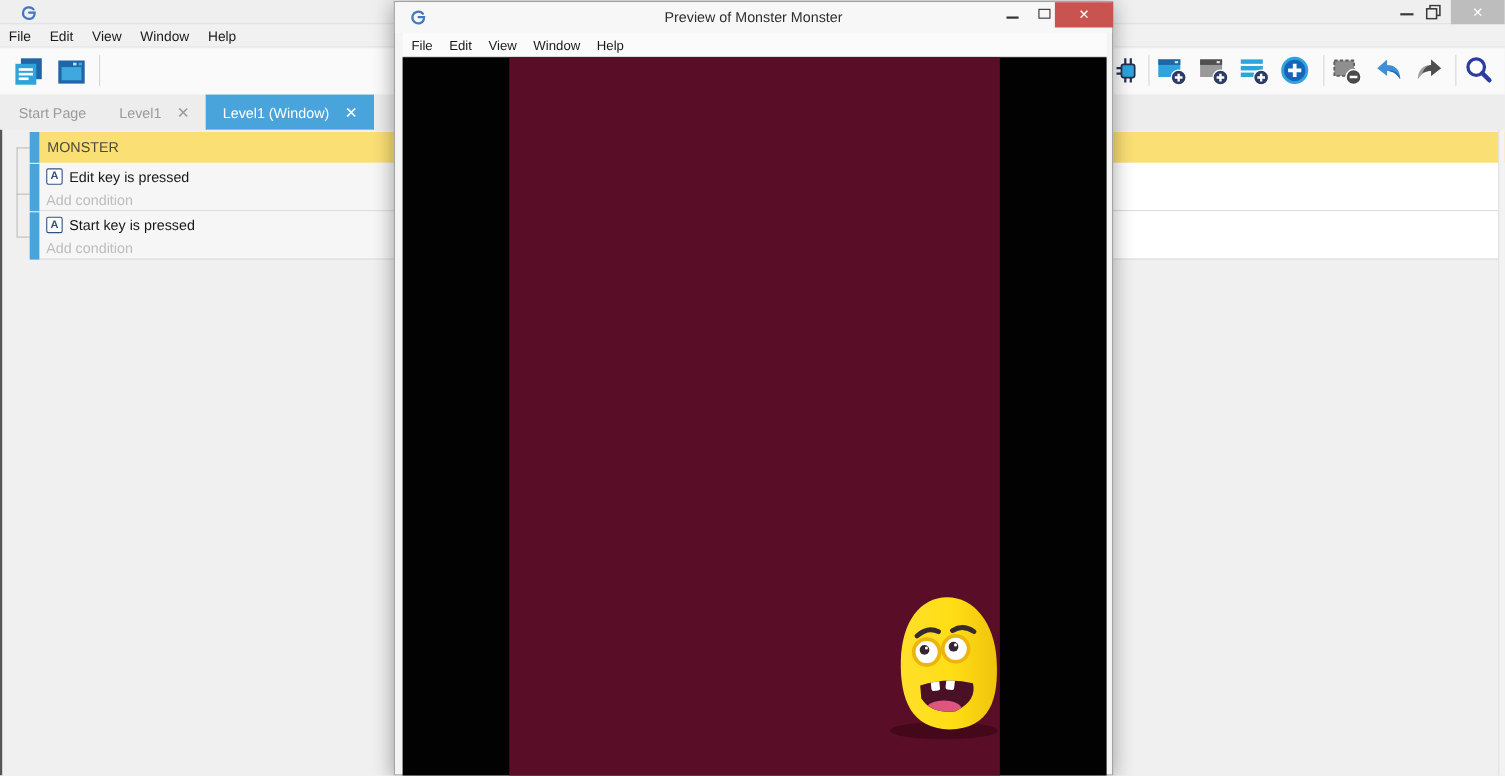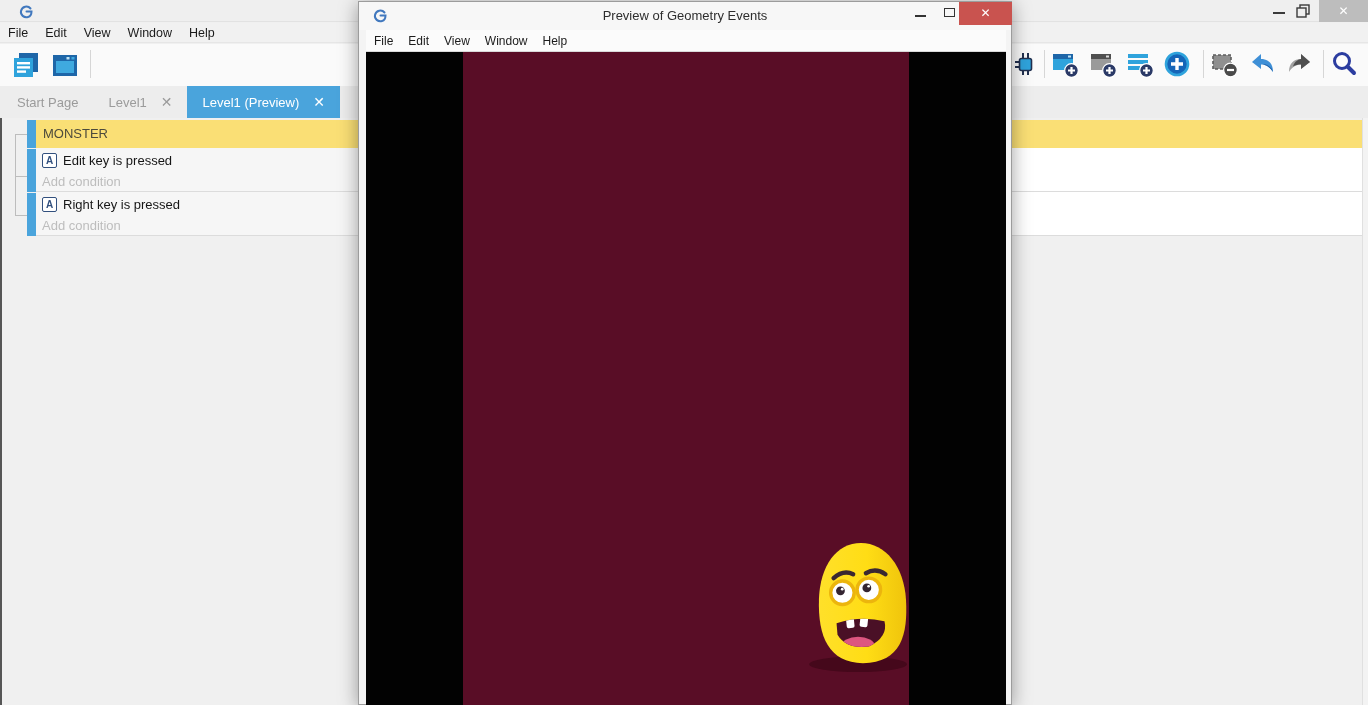--- a/index.html
+++ b/index.html
@@ -183,21 +183,21 @@
 
   <div class="tabbar">
     <div class="tab">
       <span class="tx">Start Page</span>
     </div>
     <div class="tab">
       <span class="tx">Level1</span>
       <span>✕</span>
     </div>
     <div class="tab active">
-      <span class="tx">Level1 (Preview)</span>
+      <span class="tx">Level1 (Window)</span>
       <span>✕</span>
     </div>
   </div>
 
   <div class="events">
     <div class="tree-v"></div>
     <div class="tree-h" style="top:16px"></div>
     <div class="tree-h" style="top:58px"></div>
     <div class="tree-h" style="top:97px"></div>
 
@@ -210,31 +210,31 @@
         <span class="keycap">A</span>
         <span>Edit key is pressed</span>
       </div>
       <div class="add-line">Add condition</div>
     </div>
 
     <div class="bluebar" style="top:75px; height:43px"></div>
     <div class="row-event" style="top:74px">
       <div class="cond-line">
         <span class="keycap">A</span>
-        <span>Right key is pressed</span>
+        <span>Start key is pressed</span>
       </div>
       <div class="add-line">Add condition</div>
     </div>
 
     <div class="scroll-track"></div>
   </div>
 
   <div class="preview">
     <div class="p-titlebar">
-      <span class="p-title">Preview of Geometry Events</span>
+      <span class="p-title">Preview of Monster Monster</span>
       <span class="p-logo">
         <svg viewBox="0 0 16 16" width="16" height="16">
             <path d="M12.5 4.5 C10 1.5 4 2 3 7 C2.2 11 6 14 10 13 C13 12.2 13.5 9 13.5 7.5 L8.5 7.5" fill="none" stroke="#4178BE" stroke-width="2" stroke-linecap="round"></path>
           </svg>
       </span>
       <span class="p-min">
           <i></i>
         </span>
       <span class="p-max">
           <i></i>

